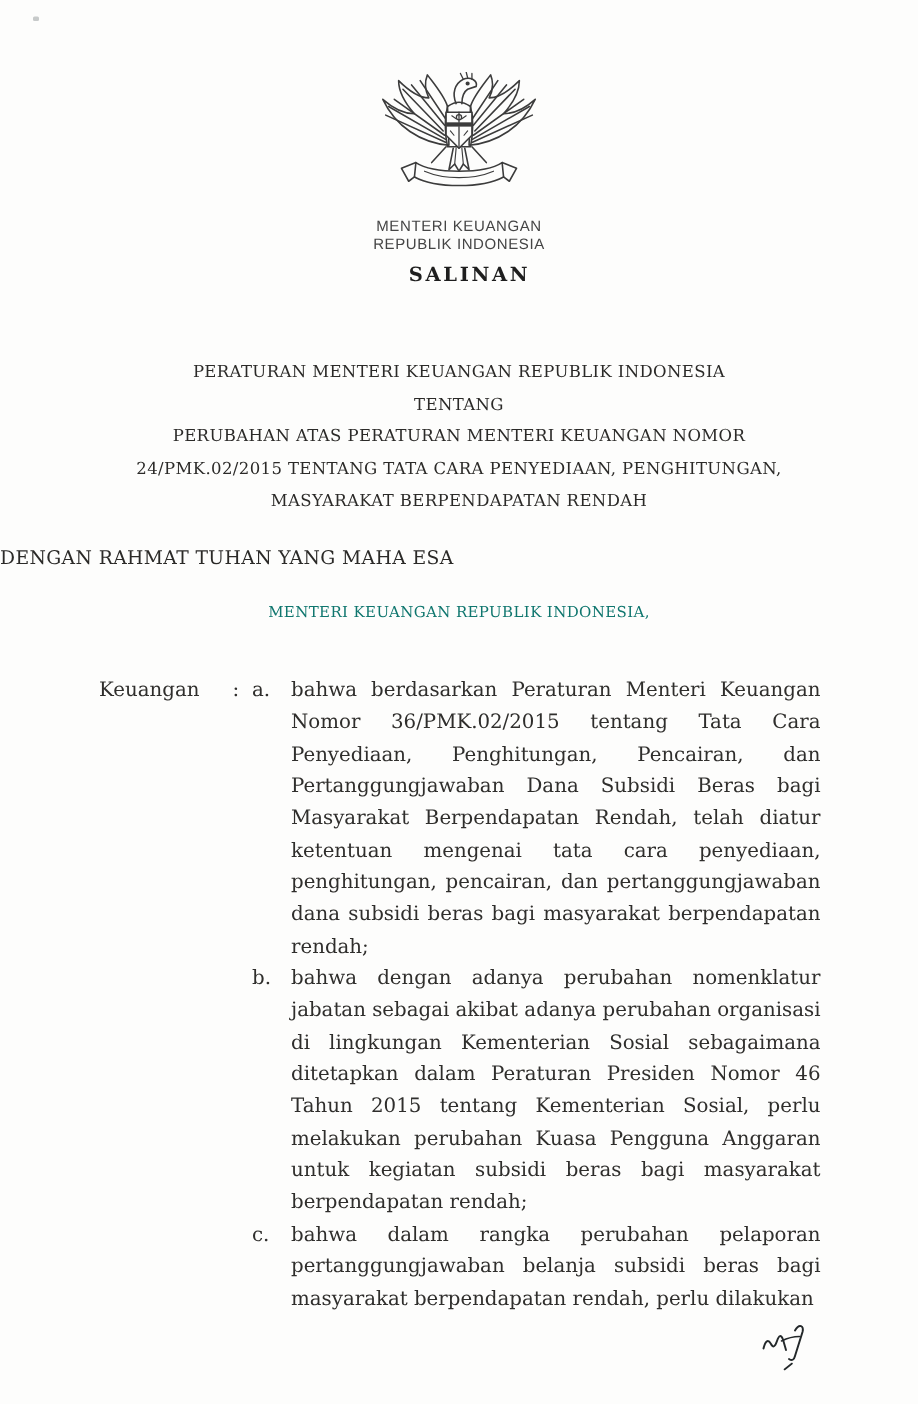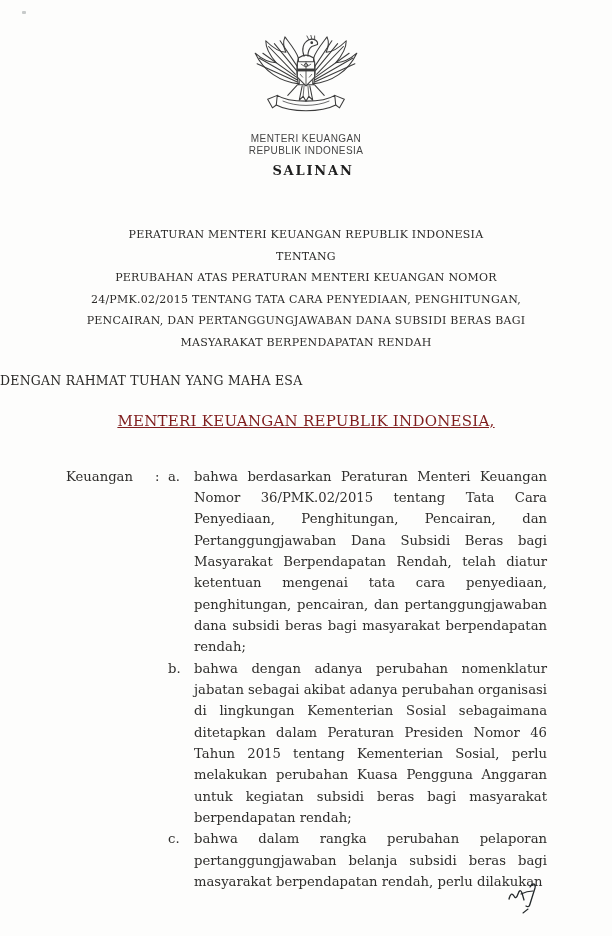--- a/index.html
+++ b/index.html
@@ -7,21 +7,21 @@
   .page {
     position:relative;
     width:612px; height:936px;
     margin:0 auto;
     background:#fdfdfc;
     color:#2f2e2c;
     font-family:"DejaVu Serif", serif;
     overflow:hidden;
   }
   
-  .letterhead { text-align:center; padding-top:35px; }
+  .letterhead { text-align:center; padding-top:48px; }
   .emblem { display:inline-block; line-height:0; }
   .ministry {
     font-family:"Liberation Sans", sans-serif;
     font-size:10px; line-height:11.5px;
     letter-spacing:0.4px; color:#454545;
     margin-top:2px;
   }
   .salinan {
     font-size:13px; font-weight:bold;
     letter-spacing:1.8px; color:#1e1e1e;
@@ -39,21 +39,21 @@
   }
   .doc-title .tline { display:block; white-space:pre; }
   .invocation {
     margin-top:19px;
     text-align:left;
     font-size:12.5px; letter-spacing:0.25px; color:#2b2a28;
   }
   .authority {
     margin-top:24px;
     text-align:center;
-    font-size:15px; letter-spacing:0.25px; color:#7f1d1d;text-decoration:underline;
+    font-size:10px; letter-spacing:0.25px; color:#0f766e;
   }
   
   .consider {
     display:flex;
     margin-top:36px;
     padding-left:66px;
     font-size:13.2px;
     line-height:21.35px;
   }
   .consider-label { width:89px; flex:none; }
@@ -118,21 +118,20 @@
       <div>REPUBLIK INDONESIA</div>
     </div>
     <div class="salinan">SALINAN</div>
   </div>
 
   <div class="doc-title">
     <span class="tline">PERATURAN MENTERI KEUANGAN REPUBLIK INDONESIA</span>
     <span class="tline">TENTANG</span>
     <span class="tline">PERUBAHAN ATAS PERATURAN MENTERI KEUANGAN NOMOR</span>
     <span class="tline">24/PMK.02/2015 TENTANG TATA CARA PENYEDIAAN, PENGHITUNGAN,</span>
-    <span class="tline">PENCAIRAN, DAN PERTANGGUNGJAWABAN DANA SUBSIDI BERAS BAGI</span>
     <span class="tline">MASYARAKAT BERPENDAPATAN RENDAH</span>
   </div>
 
   <div class="invocation">DENGAN RAHMAT TUHAN YANG MAHA ESA</div>
 
   <div class="authority">MENTERI KEUANGAN REPUBLIK INDONESIA,</div>
 
   <div class="consider">
     <div class="consider-label">Keuangan</div>
     <div class="consider-colon">:</div>

